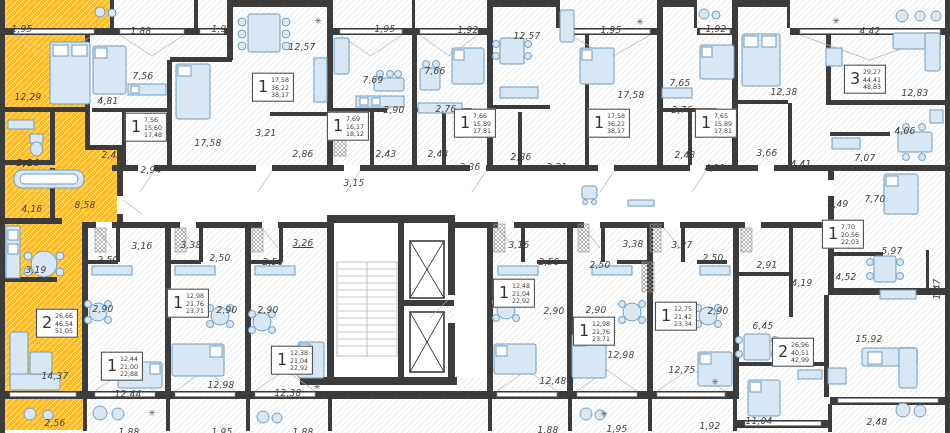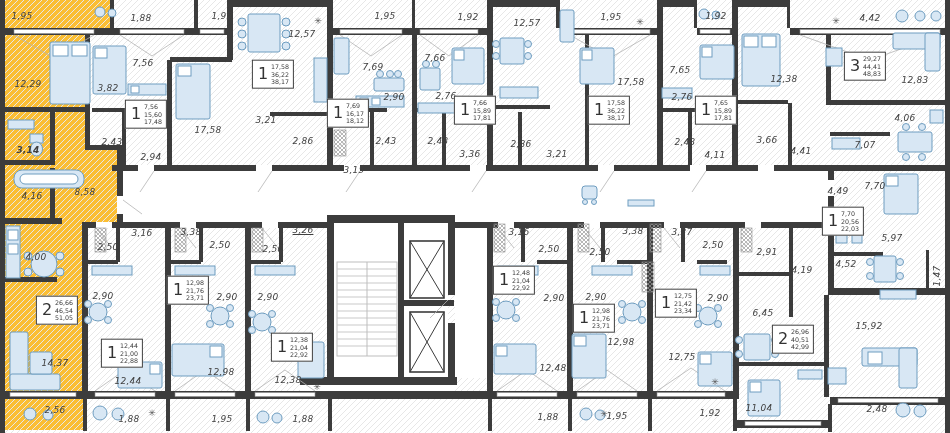--- a/index.html
+++ b/index.html
@@ -1,18 +1,18 @@
 <!DOCTYPE html>
 <html><head>
 <meta charset="utf-8">
 <style>
   html,body{margin:0;padding:0;background:#ffffff;font-family:"DejaVu Sans",sans-serif;}
   .stage{position:relative;width:950px;height:433px;overflow:hidden;background:#fff;}
   .stage svg{position:absolute;left:0;top:0;}
-  #labels{position:absolute;left:0;top:0;width:950px;height:390px;pointer-events:none;}
+  #labels{position:absolute;left:0;top:13px;width:950px;height:390px;pointer-events:none;}
   .room-label{position:absolute;transform:translate(-50%,-50%);font-style:italic;font-size:9px;
     color:#3f3f3f;white-space:nowrap;letter-spacing:.2px;}
   .room-label.rot{transform:translate(-50%,-50%) rotate(-90deg);}
   .badge{position:absolute;transform:translate(-50%,-50%);display:flex;align-items:center;gap:3px;
     background:#ffffff;border:1.3px solid #3f3f3f;padding:2px 4px 2px 5px;pointer-events:auto;}
   .badge .n{font-size:16px;font-weight:400;color:#333;line-height:1;}
   .badge .areas{display:flex;flex-direction:column;align-items:flex-start;}
   .badge .areas i{font-style:normal;font-size:6.3px;line-height:1.2;color:#3a3a3a;}
 </style>
 </head>
@@ -578,25 +578,25 @@
       <span class="room-label" style="left: 222px; top: 16px;">1,95</span>
       <span class="room-label" style="left: 385px; top: 16px;">1,95</span>
       <span class="room-label" style="left: 468px; top: 17px;">1,92</span>
       <span class="room-label" style="left: 611px; top: 17px;">1,95</span>
       <span class="room-label" style="left: 716px; top: 16px;">1,92</span>
       <span class="room-label" style="left: 870px; top: 18px;">4,42</span>
       <span class="room-label" style="left: 28px; top: 84px;">12,29</span>
       <span class="room-label" style="left: 28px; top: 150px; font-weight: bold;">3,14</span>
       <span class="room-label" style="left: 32px; top: 196px;">4,16</span>
       <span class="room-label" style="left: 85px; top: 192px;">8,58</span>
-      <span class="room-label" style="left: 36px; top: 257px;">4,00</span>
+      <span class="room-label" style="left: 36px; top: 257px;">3,19</span>
       <span class="room-label" style="left: 55px; top: 363px;">14,37</span>
       <span class="room-label" style="left: 55px; top: 410px;">2,56</span>
       <span class="room-label" style="left: 143px; top: 63px;">7,56</span>
-      <span class="room-label" style="left: 108px; top: 88px;">3,82</span>
+      <span class="room-label" style="left: 108px; top: 88px;">4,81</span>
       <span class="room-label" style="left: 112px; top: 142px;">2,43</span>
       <span class="room-label" style="left: 151px; top: 157px;">2,94</span>
       <span class="room-label" style="left: 302px; top: 34px;">12,57</span>
       <span class="room-label" style="left: 208px; top: 130px;">17,58</span>
       <span class="room-label" style="left: 266px; top: 120px;">3,21</span>
       <span class="room-label" style="left: 303px; top: 141px;">2,86</span>
       <span class="room-label" style="left: 373px; top: 67px;">7,69</span>
       <span class="room-label" style="left: 394px; top: 97px;">2,90</span>
       <span class="room-label" style="left: 386px; top: 141px;">2,43</span>
       <span class="room-label" style="left: 354px; top: 153px; margin-top: 17px;">3,15</span>

